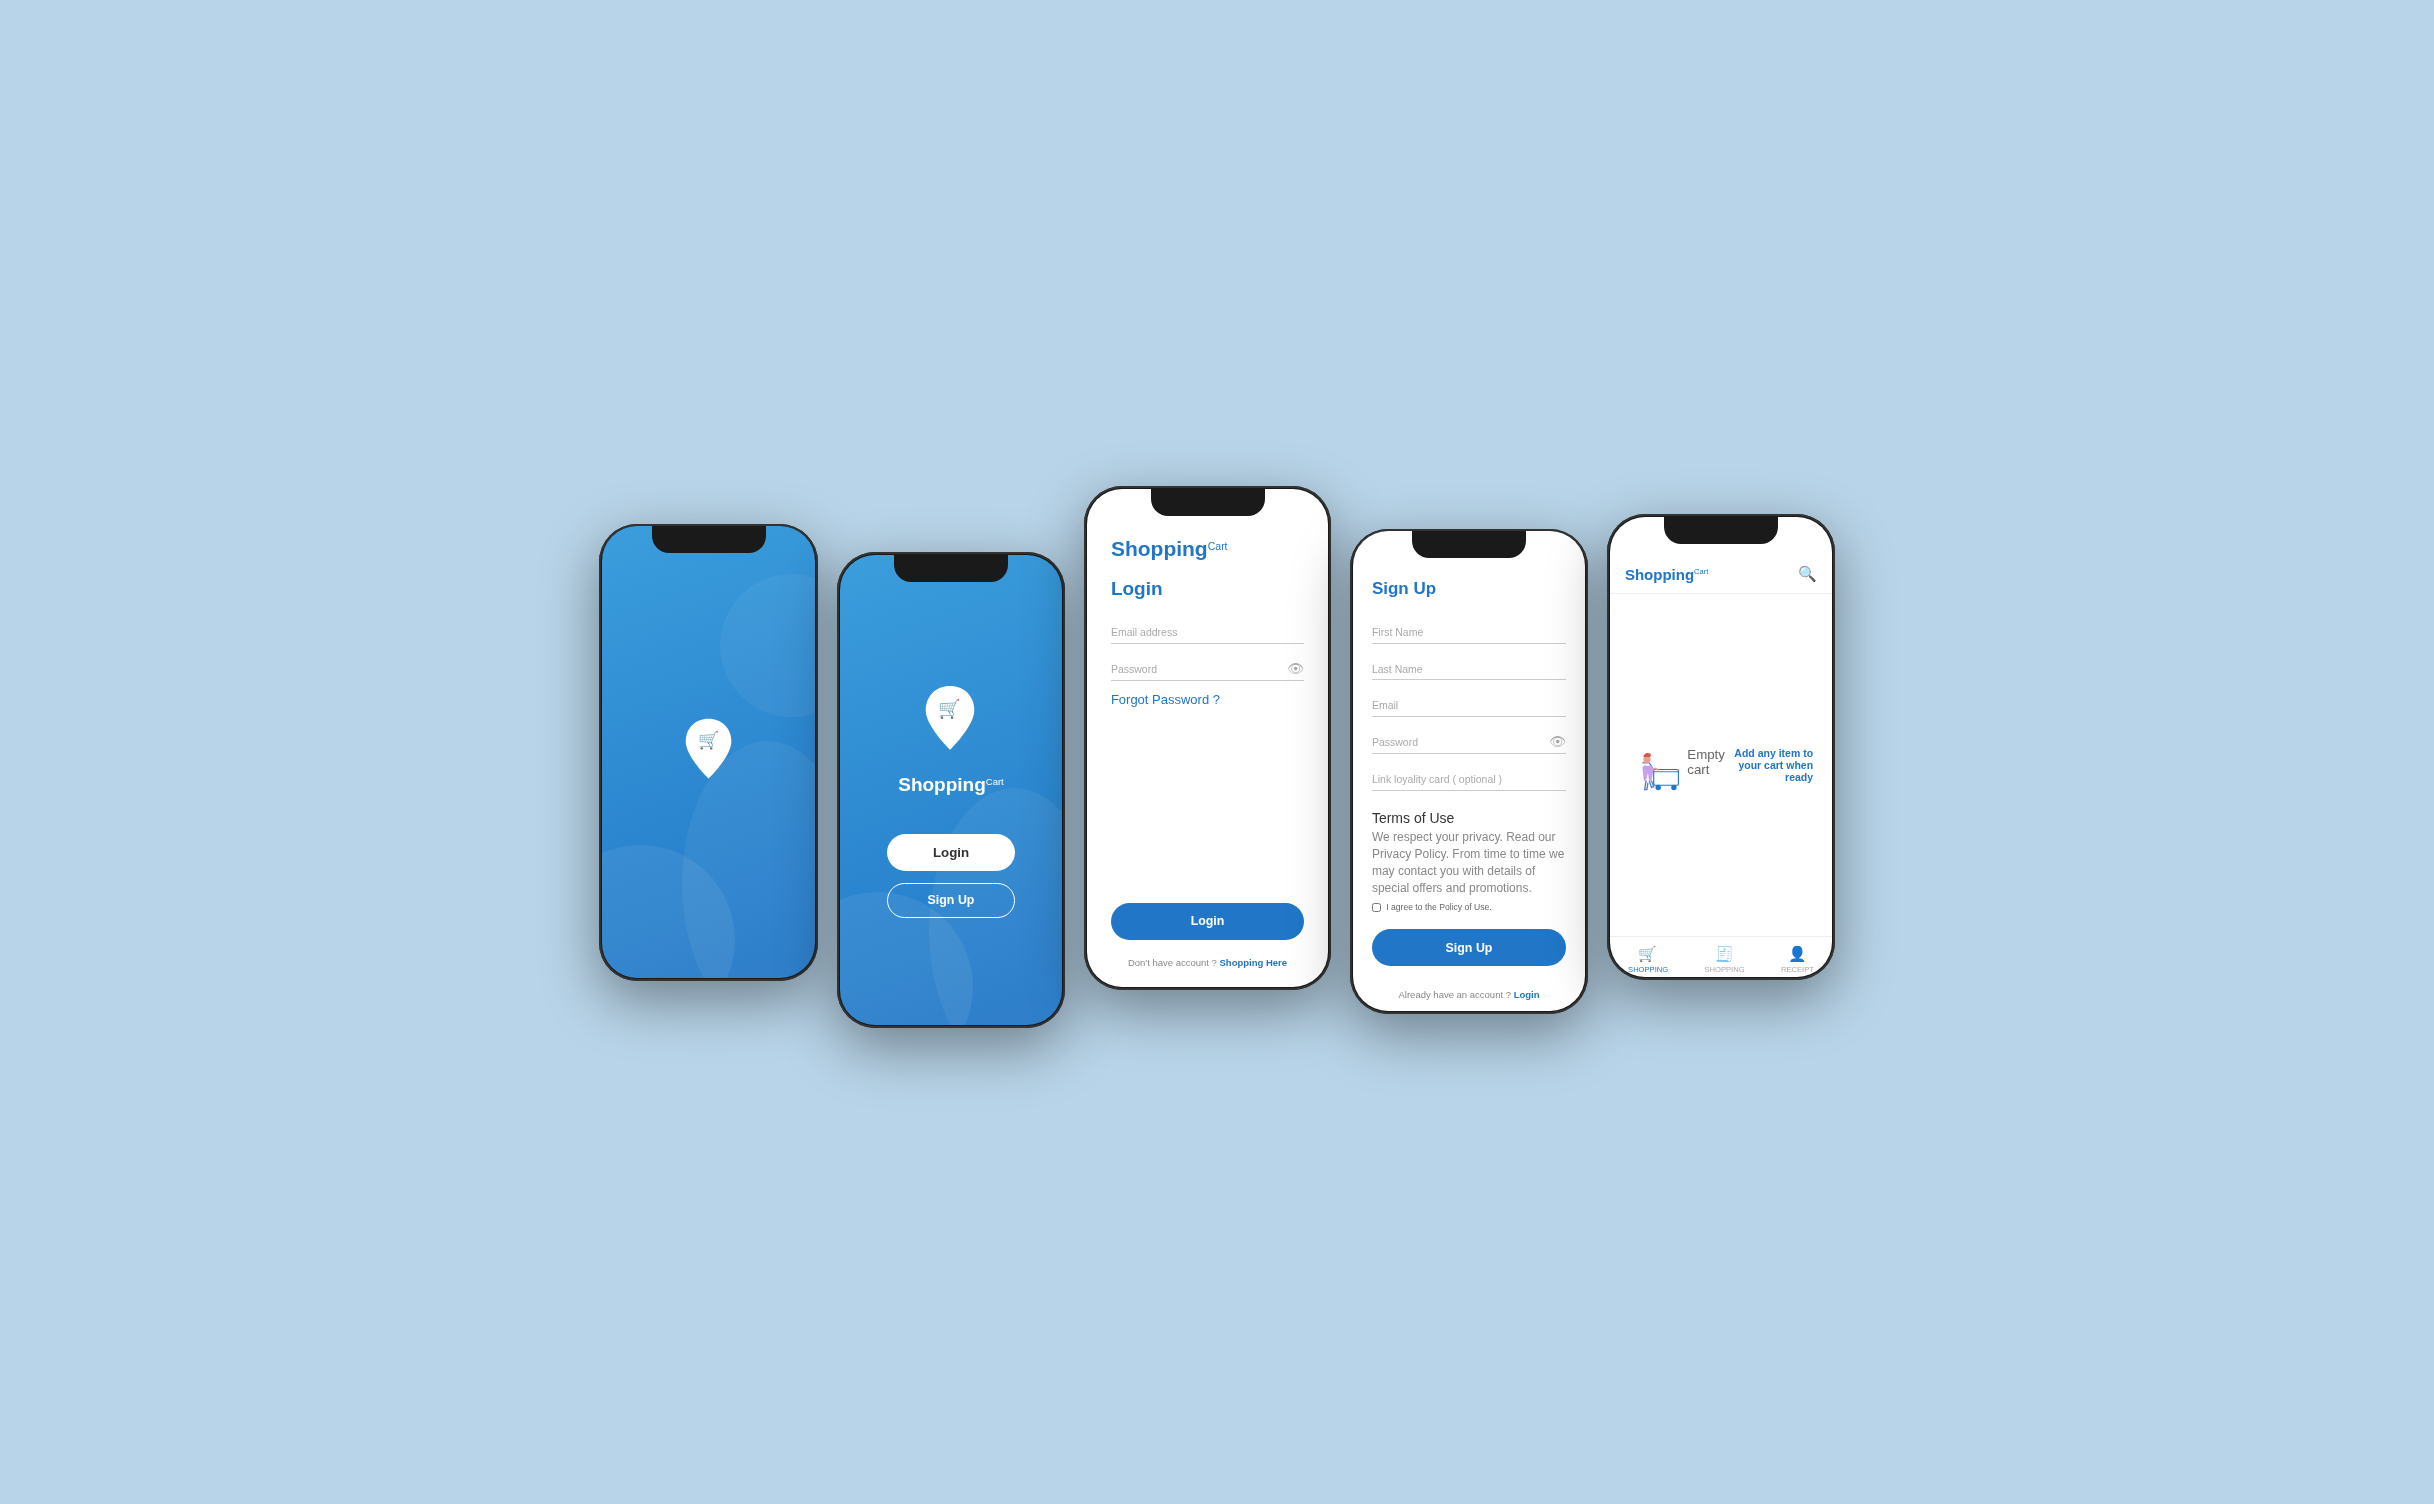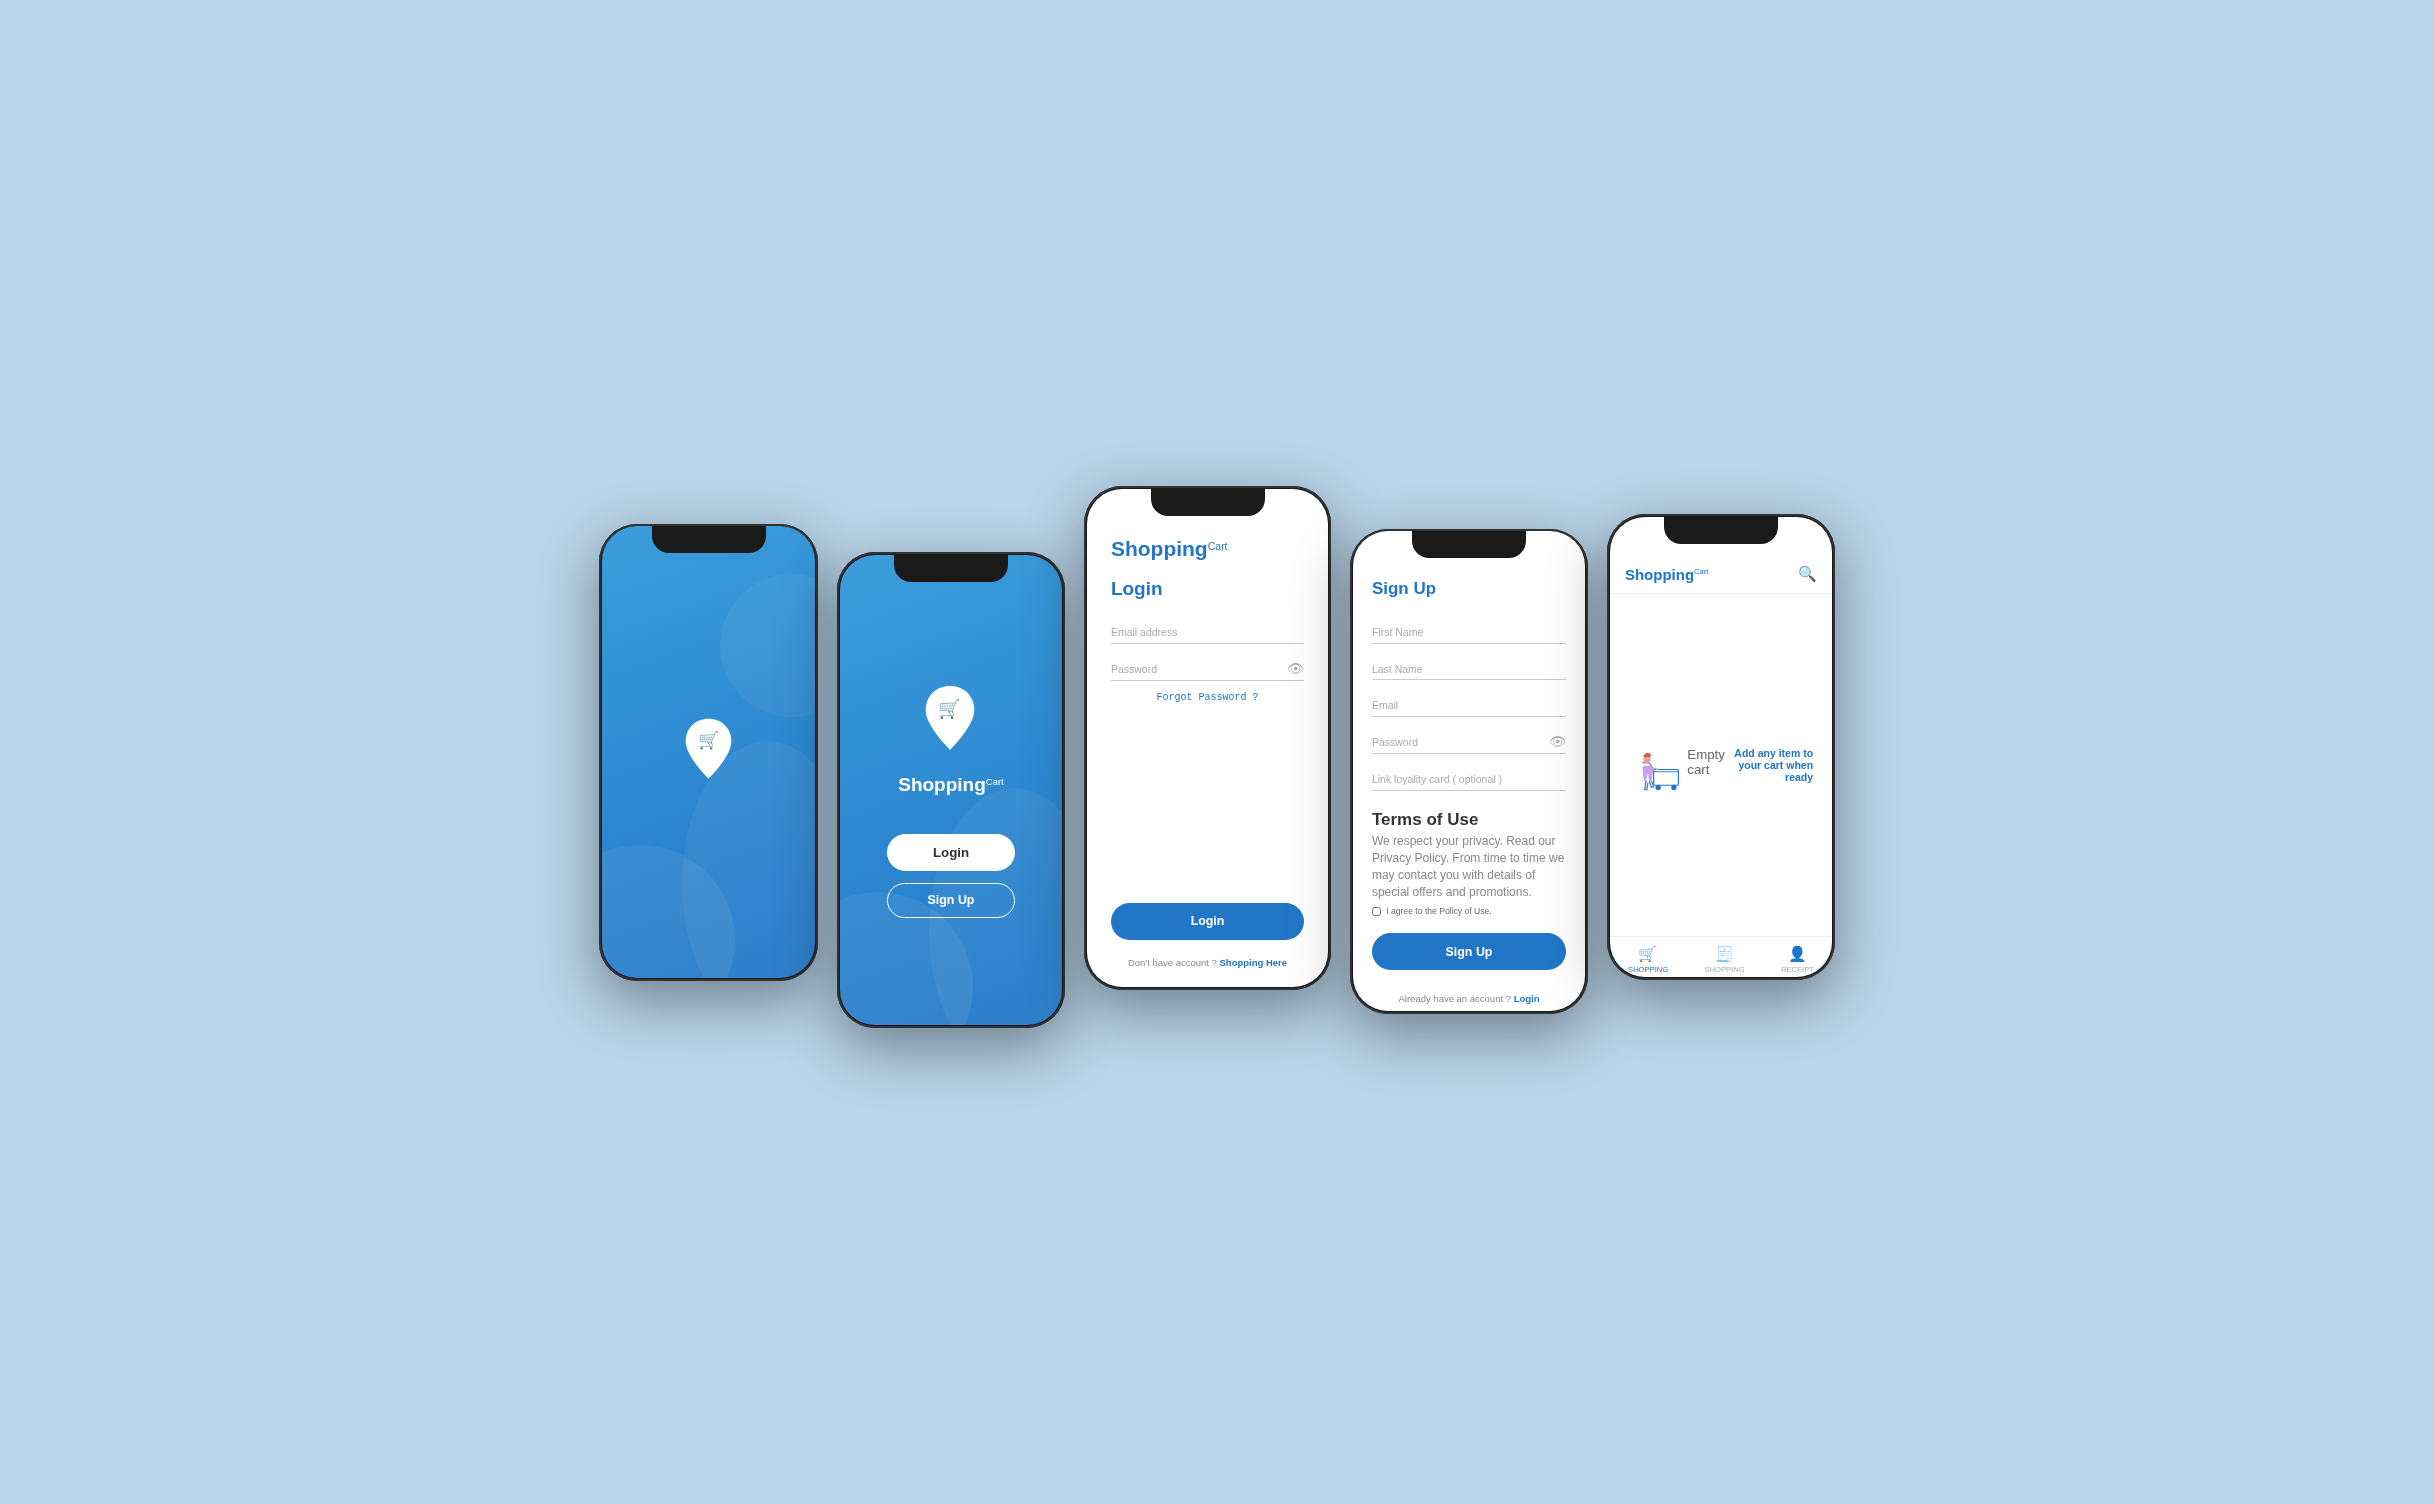--- a/index.html
+++ b/index.html
@@ -175,26 +175,25 @@
     .field-wrapper .eye-icon {
       position: absolute;
       right: 0;
       top: 5.7px;
       font-size: 13.3px;
       color: #aaa;
       cursor: pointer;
     }
 
     .forgot-link {
-      text-align: center;
-      font-size: 10px;
+      text-align: left;
+      font-size: 13px;
       color: #2176c7;
       margin-bottom: 19px;
       cursor: pointer;
-      font-family: Liberation Mono, monospace;
     }
 
     .btn-primary {
       background: #2176c7;
       color: white;
       border: none;
       border-radius: 24px;
       padding: 11.4px;
       width: 100%;
       font-size: 12.4px;
@@ -231,21 +230,21 @@
     .register-link {
       text-align: center;
       font-size: 9.5px;
       color: #888;
       margin-top: 7.6px;
     }
     .register-link strong { color: #2176c7; }
 
     
     .terms-section { margin: 7.6px 0; }
-    .terms-title { font-size: 17px; font-weight: 700; color: #333; margin-bottom: 3.8px; }
+    .terms-title { font-size: 14px; font-weight: 400; color: #333; margin-bottom: 3.8px; }
     .terms-text { font-size: 12px; color: #888; line-height: 1.4; margin-bottom: 5.7px; }
     .terms-check { display: flex; align-items: center; gap: 4.8px; font-size: 8.6px; color: #666; }
     .terms-check input { width: 9.5px; height: 9.5px; }
 
     
     .cart-header {
       display: flex;
       justify-content: space-between;
       align-items: center;
       padding: 48px 15px 9.5px;

